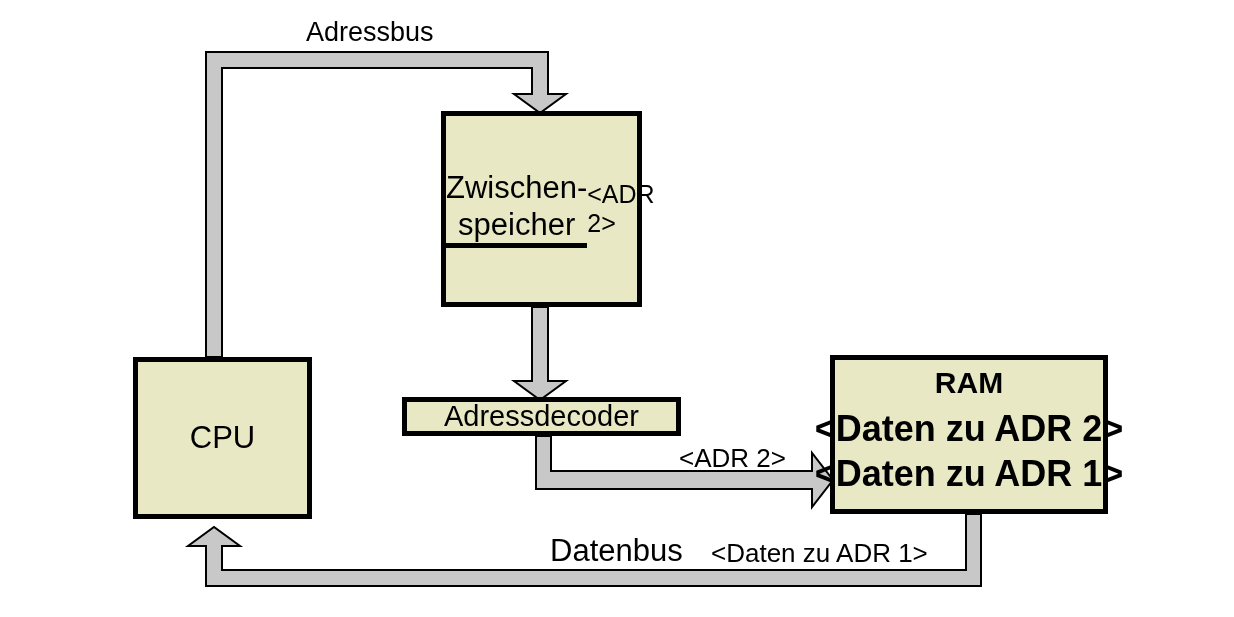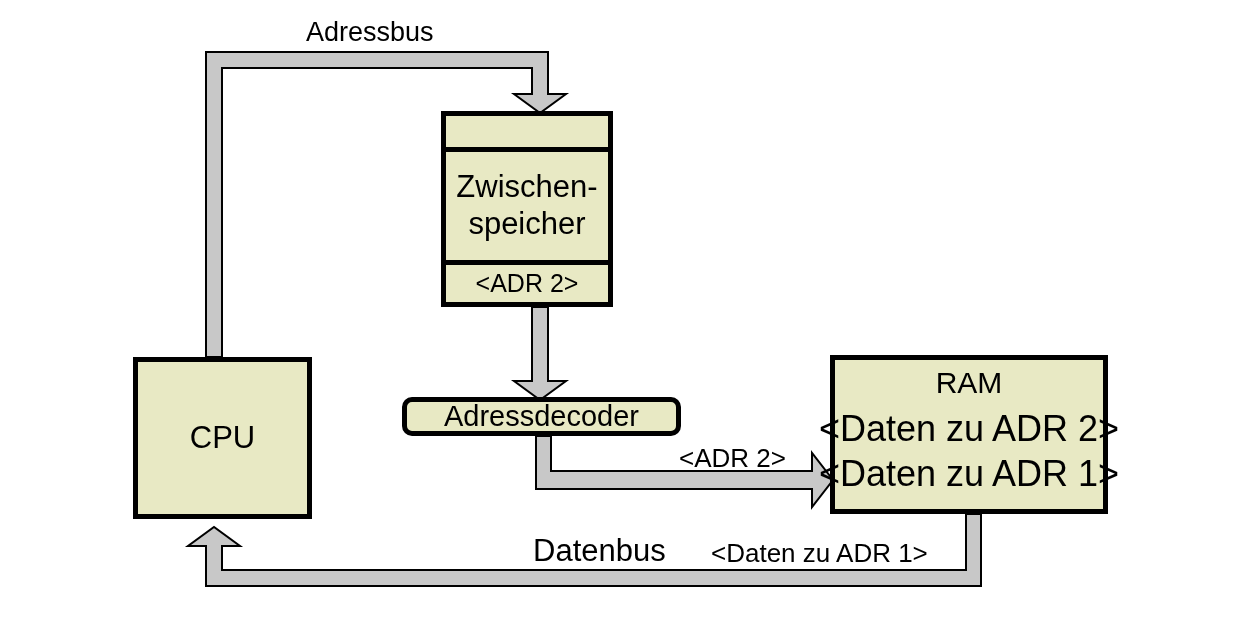--- a/index.html
+++ b/index.html
@@ -48,23 +48,23 @@
     left: 133px;
     top: 357px;
     width: 179px;
     height: 162px;
   }
   #cpu-box .box-label { font-size: 31px; }
 
   #zwischenspeicher-box {
     left: 441px;
     top: 111px;
-    width: 172px;
+    width: 201px;
     height: 196px;
-    flex-direction: column;
+    flex-direction: row;
     justify-content: flex-start;
     padding: 0;
   }
   .zs-row {
     width: 100%;
     box-sizing: border-box;
     display: flex;
     align-items: center;
     justify-content: center;
     color: #000;
@@ -85,47 +85,47 @@
     height: 37px;
     font-size: 25px;
   }
 
   #adressdecoder-box {
     left: 402px;
     top: 397px;
     width: 279px;
     height: 39px;
     border-width: 5px;
-    border-radius: 10px;
   }
   #adressdecoder-box .box-label { font-size: 29px; }
 
   #ram-box {
     left: 830px;
     top: 355px;
     width: 278px;
     height: 159px;
     justify-content: flex-start;
     padding-top: 6px;
+    font-weight: bold;
   }
   #ram-title { font-size: 30px; margin-bottom: 6px; }
   #ram-line-1, #ram-line-2 { font-size: 36px; line-height: 1.25; }
 
   .txt {
     position: absolute;
     color: #000000;
     white-space: pre;
   }
   #label-adressbus {
     left: 306px;
     top: 17px;
     font-size: 27px;
   }
   #label-datenbus {
-    left: 533px;
+    left: 550px;
     top: 533px;
     font-size: 31px;
   }
   #label-daten-adr1 {
     left: 711px;
     top: 538px;
     font-size: 26px;
   }
   #label-adr2-wire {
     left: 679px;

